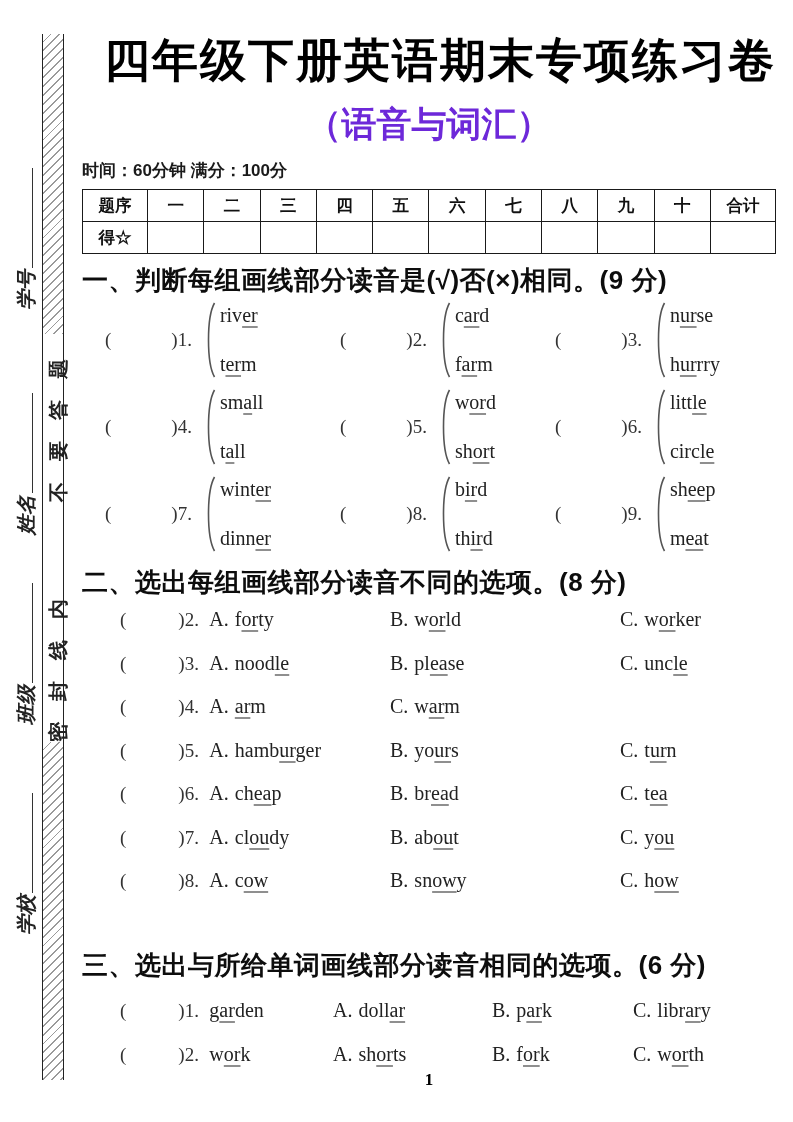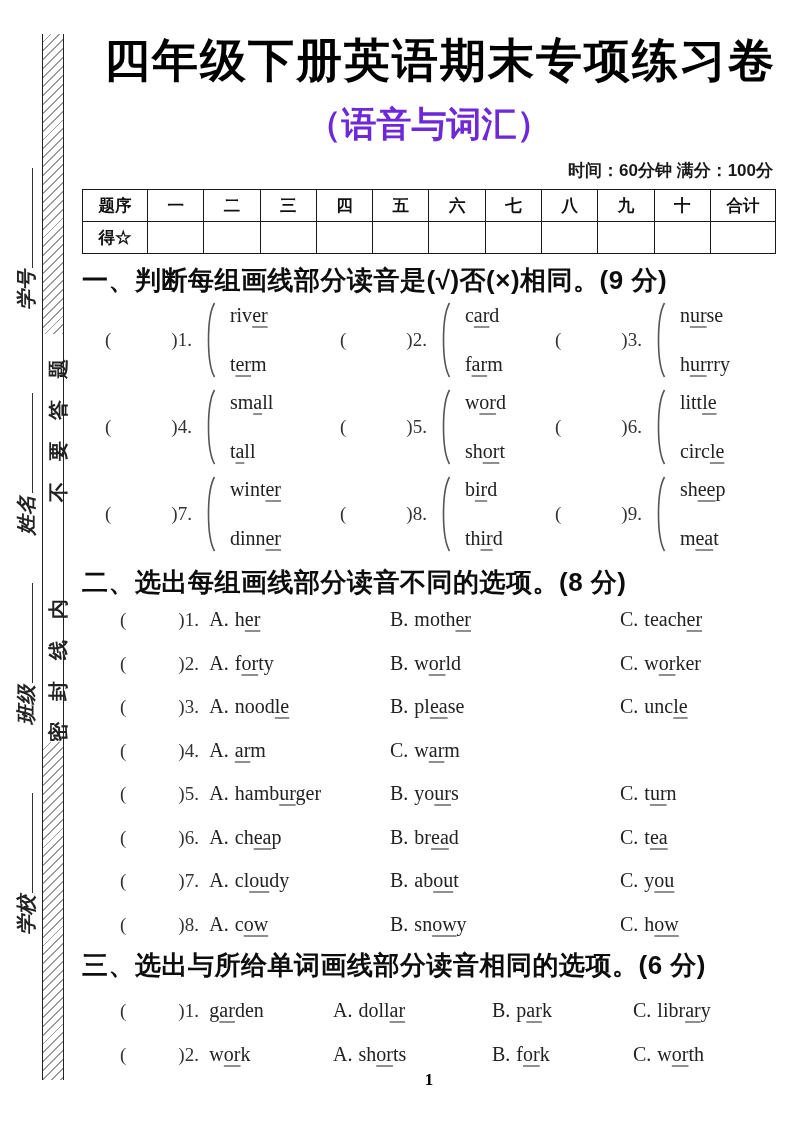--- a/index.html
+++ b/index.html
@@ -25,35 +25,35 @@
     font-size:20px;white-space:nowrap;color:#222;}
   .blank{display:inline-block;width:100px;height:14px;border-bottom:1.6px solid #333;margin-left:2px;}
   .f1{top:310px}.f2{top:535px}.f3{top:725px}.f4{top:935px}
 
   
   .content{position:absolute;left:82px;top:0;width:694px;height:1122px;}
   .page-title{position:absolute;top:30px;left:0;right:0;margin:0;text-align:right;
     font-size:46px;font-weight:700;letter-spacing:2px;color:#000;}
   .page-subtitle{position:absolute;top:101px;left:0;right:0;margin:0;text-align:center;
     font-size:35px;font-weight:800;color:#6d28d9;}
-  .meta{position:absolute;top:159px;left:0;right:3px;text-align:right;
+  .meta{position:absolute;top:159px;left:0;right:3px;text-align:left;
     font-size:17px;font-weight:700;}
 
   table.score{position:absolute;top:189px;left:0;width:694px;border-collapse:collapse;table-layout:fixed;padding-left:11px;}
   table.score th,table.score td{border:1.6px solid #1a1a1a;height:31px;padding:0;
     text-align:center;font-size:16.5px;font-weight:700;color:#111;}
   table.score .c-wide{width:64px;}
 
   .sec-head{position:absolute;left:0;font-weight:700;font-size:26px;letter-spacing:.5px;color:#0d0d0d;}
   .s1-head{top:263px}.s2-head{top:565px}.s3-head{top:948px}
 
   .s1-grid{position:absolute;top:296px;left:0;right:0;display:grid;
     grid-template-columns:235px 215px 1fr;grid-auto-rows:87px;padding-left:23px;}
   .pair-item{display:flex;align-items:center;}
-  .pair-words{display:flex;flex-direction:column;gap:26px;margin-left:14px;}
+  .pair-words{display:flex;flex-direction:column;gap:26px;margin-left:4px;}
   .word{font-family:"Liberation Serif",serif;font-size:20px;color:#222;white-space:nowrap;}
   .u{text-decoration:underline;text-decoration-color:#8f8f8f;text-decoration-thickness:2px;text-underline-offset:4px;}
   .paren{font-family:"Liberation Serif",serif;font-size:19px;color:#333;}
   .slot{display:inline-block;width:52px;}
   .s1-grid .slot{width:60px;}
   .brace{display:inline-flex;align-items:center;margin-left:6px;}
 
   .s2-list{position:absolute;top:598px;left:0;right:0;}
   .s3-list{position:absolute;top:988px;left:0;right:0;}
   .mc-row{display:flex;align-items:center;height:43.5px;padding-left:38px;}
@@ -251,25 +251,20 @@
           <div class="pair-words">
             <div><span class="word">sh<span class="u">ee</span>p</span></div>
             <div><span class="word">m<span class="u">ea</span>t</span></div>
           </div>
         </div>
       </div>
 
     <div class="sec-head s2-head">二、选出每组画线部分读音不同的选项。(8 分)</div>
     <div class="s2-list">
         <div class="mc-row">
-          <div class="mc-c1"><span class="paren">(</span><span class="slot"></span><span class="paren qno">)1.</span>&nbsp;<span class="opt-label">A.</span><span class="word">h<span class="u">er</span></span></div>
-          <div class="mc-c2"><span class="opt-label">B.</span><span class="word">moth<span class="u">er</span></span></div>
-          <div class="mc-c3"><span class="opt-label">C.</span><span class="word">teach<span class="u">er</span></span></div>
-        </div>
-        <div class="mc-row">
           <div class="mc-c1"><span class="paren">(</span><span class="slot"></span><span class="paren qno">)2.</span>&nbsp;<span class="opt-label">A.</span><span class="word">f<span class="u">or</span>ty</span></div>
           <div class="mc-c2"><span class="opt-label">B.</span><span class="word">w<span class="u">or</span>ld</span></div>
           <div class="mc-c3"><span class="opt-label">C.</span><span class="word">w<span class="u">or</span>ker</span></div>
         </div>
         <div class="mc-row">
           <div class="mc-c1"><span class="paren">(</span><span class="slot"></span><span class="paren qno">)3.</span>&nbsp;<span class="opt-label">A.</span><span class="word">nood<span class="u">le</span></span></div>
           <div class="mc-c2"><span class="opt-label">B.</span><span class="word">pl<span class="u">ea</span>se</span></div>
           <div class="mc-c3"><span class="opt-label">C.</span><span class="word">unc<span class="u">le</span></span></div>
         </div>
         <div class="mc-row">

